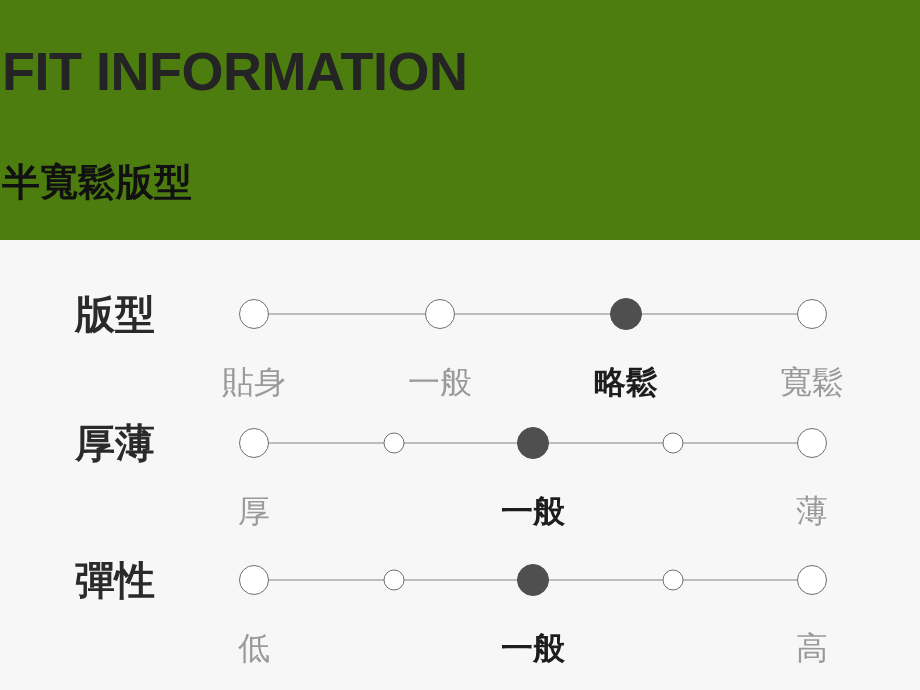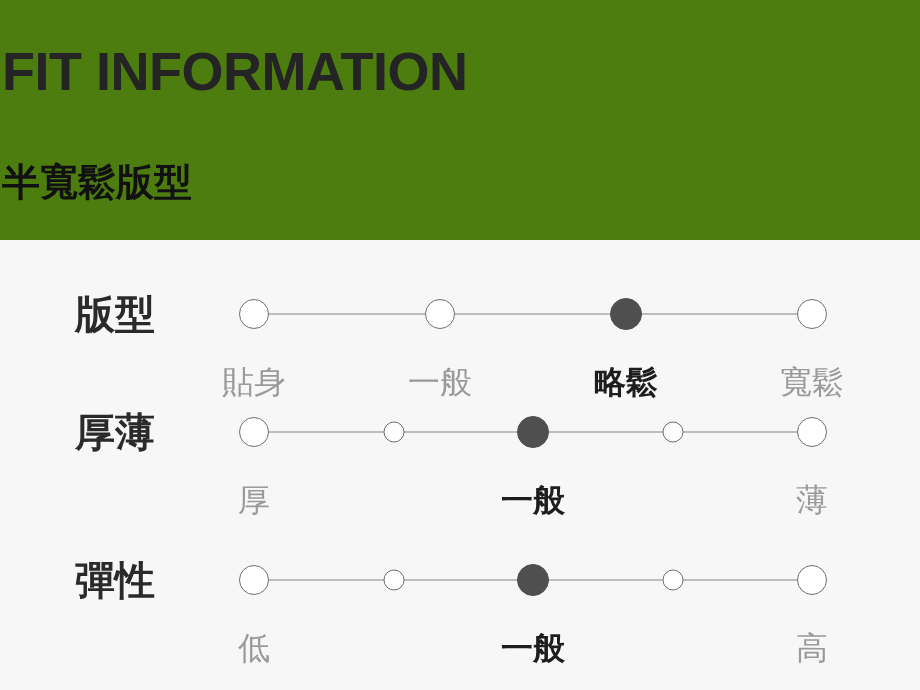--- a/index.html
+++ b/index.html
@@ -44,21 +44,21 @@
     height: 450px;
     background: #f7f7f7;
   }
   .fit-row {
     position: absolute;
     left: 0;
     width: 100%;
     height: 110px;
   }
   .fit-row:nth-of-type(1) { top: 58px; }
-  .fit-row:nth-of-type(2) { top: 176px; }
+  .fit-row:nth-of-type(2) { top: 187px; }
   .fit-row:nth-of-type(3) { top: 324px; }
   .row-label {
     position: absolute;
     left: 75px;
     top: 0;
     height: 32px;
     line-height: 32px;
     font-size: 40px;
     font-weight: bold;
     color: #2a2a2a;

